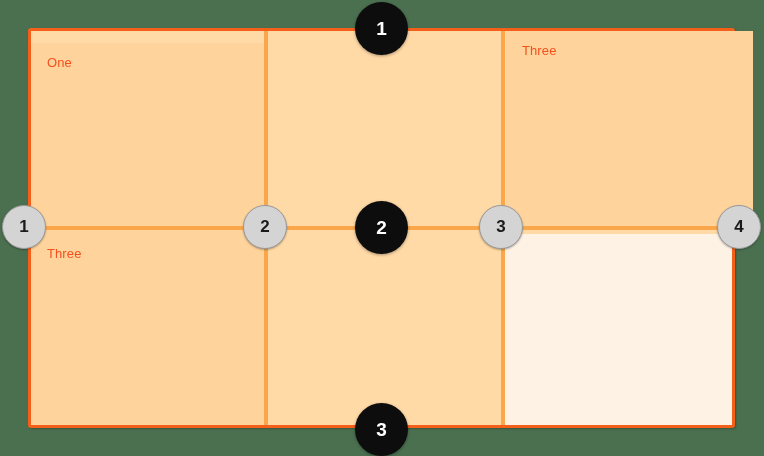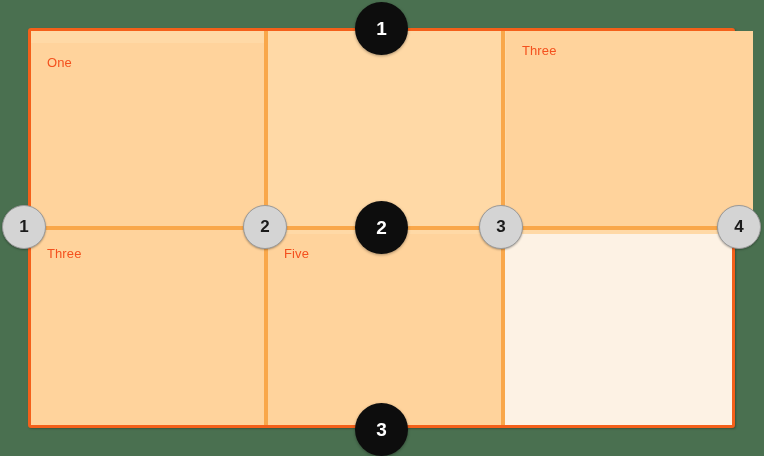--- a/index.html
+++ b/index.html
@@ -103,23 +103,20 @@
 
 
     <div class="cell" style="left:475px; top:0px; width:247px; height:195px;text-align:right;">
       <span class="cell-label">Three</span>
     </div>
 
     <div class="cell" style="left:0px; top:203px; width:233px; height:191px;">
       <span class="cell-label">Three</span>
     </div>
 
-    <div class="cell" style="left:237px; top:203px; width:233px; height:191px;">
-      <span class="cell-label">Five</span>
-    </div>
 
     <div class="cell empty" style="left:474px; top:203px; width:227px; height:191px;">
       <span class="cell-label"></span>
     </div>
 
     <div class="divider v" style="left:233px; top:0px; height:394px;"></div>
     <div class="divider v" style="left:470px; top:0px; height:394px;"></div>
     <div class="divider h" style="left:0px; top:195px; width:701px;"></div>
 
   </div>

